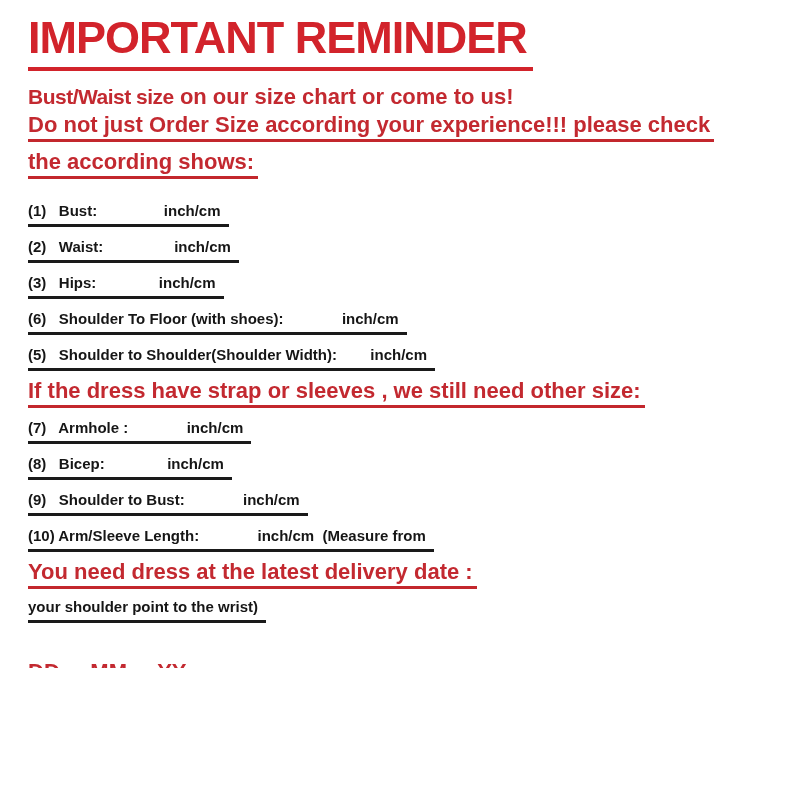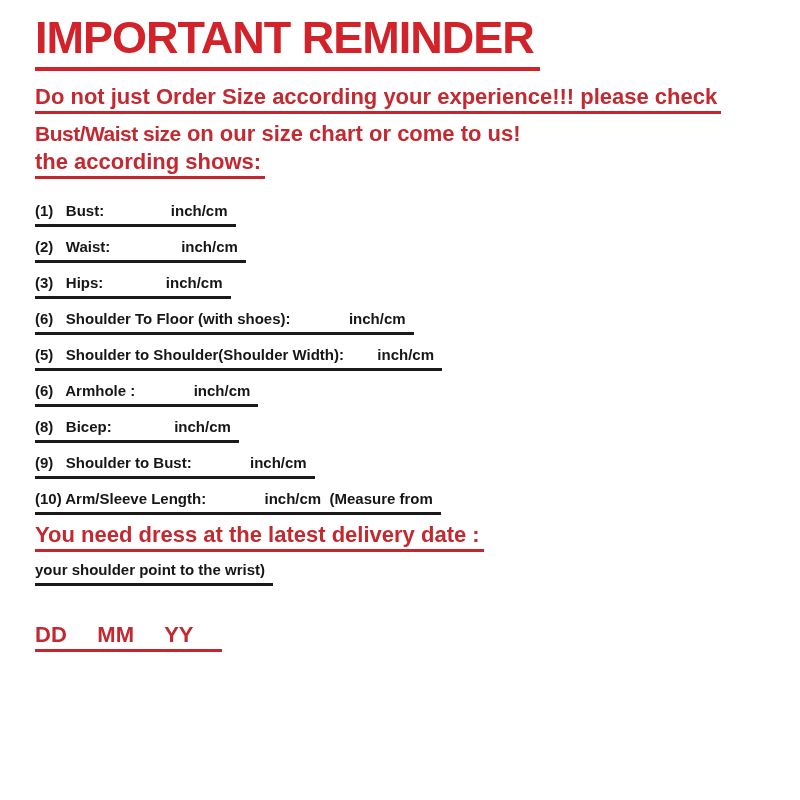--- a/index.html
+++ b/index.html
@@ -2,21 +2,21 @@
 <html><head>
 <meta charset="utf-8">
 <style>
   * { margin: 0; padding: 0; box-sizing: border-box; }
   html, body { background: #ffffff; }
   .page {
     position: relative;
     width: 800px;
     height: 668px;
     background: #ffffff;
-    padding: 14px 18px 0 35px;
+    padding: 14px 18px 0 28px;
     overflow: hidden;
     font-family: "Liberation Sans", "DejaVu Sans", sans-serif;
     font-weight: 700;
   }
   .row { display: block; }
   .u { display: inline-block; white-space: pre; }
   
   .red   { color: #c32930; }
   .redT  { color: #d2232b; }
   .black { color: #161616; }
@@ -51,26 +51,26 @@
 </style>
 </head>
 <body>
 
 <div class="page">
 
   <div class="row row-title">
     <h1 class="u title redT">IMPORTANT REMINDER</h1>
   </div>
 
+  <div class="row g-bw">
+    <span class="u rl red bw-prefix">Bust/Waist size</span><span class="u rl red"> on our size chart or come to us!</span>
+  </div>
+
   <div class="row g-warn">
     <span class="u rl red ulr">Do not just Order Size according your experience!!! please check</span>
-  </div>
-
-  <div class="row g-bw">
-    <span class="u rl red bw-prefix">Bust/Waist size</span><span class="u rl red"> on our size chart or come to us!</span>
   </div>
 
 
   <div class="row g-cl2">
     <span class="u rl red ulr">the according shows:</span>
   </div>
 
   <div class="row g-item">
     <span class="u ml black ulb">(1)   Bust:                inch/cm</span>
   </div>
@@ -80,23 +80,26 @@
   <div class="row g-item">
     <span class="u ml black ulb">(3)   Hips:               inch/cm</span>
   </div>
   <div class="row g-item">
     <span class="u ml black ulb">(6)   Shoulder To Floor (with shoes):              inch/cm</span>
   </div>
   <div class="row g-item">
     <span class="u ml black ulb">(5)   Shoulder to Shoulder(Shoulder Width):        inch/cm</span>
   </div>
 
+  <div class="row g-strap">
+    <span class="u rl red ulr">If the dress have strap or sleeves , we still need other size:</span>
+  </div>
 
   <div class="row g-item">
-    <span class="u ml black ulb">(6)   Armhole :              inch/cm</span>
+    <span class="u ml black ulb">(7)   Armhole :              inch/cm</span>
   </div>
   <div class="row g-item">
     <span class="u ml black ulb">(8)   Bicep:               inch/cm</span>
   </div>
   <div class="row g-item">
     <span class="u ml black ulb">(9)   Shoulder to Bust:              inch/cm</span>
   </div>
   <div class="row g-item">
     <span class="u ml black ulb">(10) Arm/Sleeve Length:              inch/cm  (Measure from</span>
   </div>

